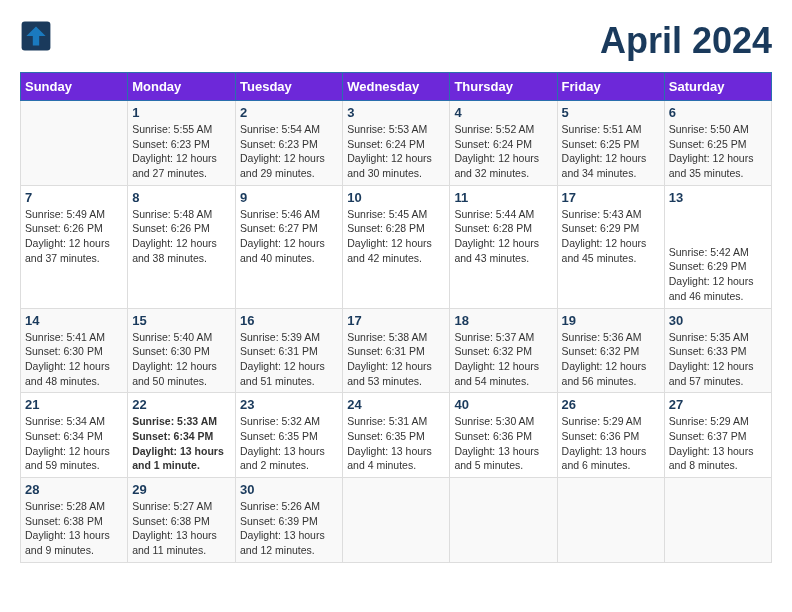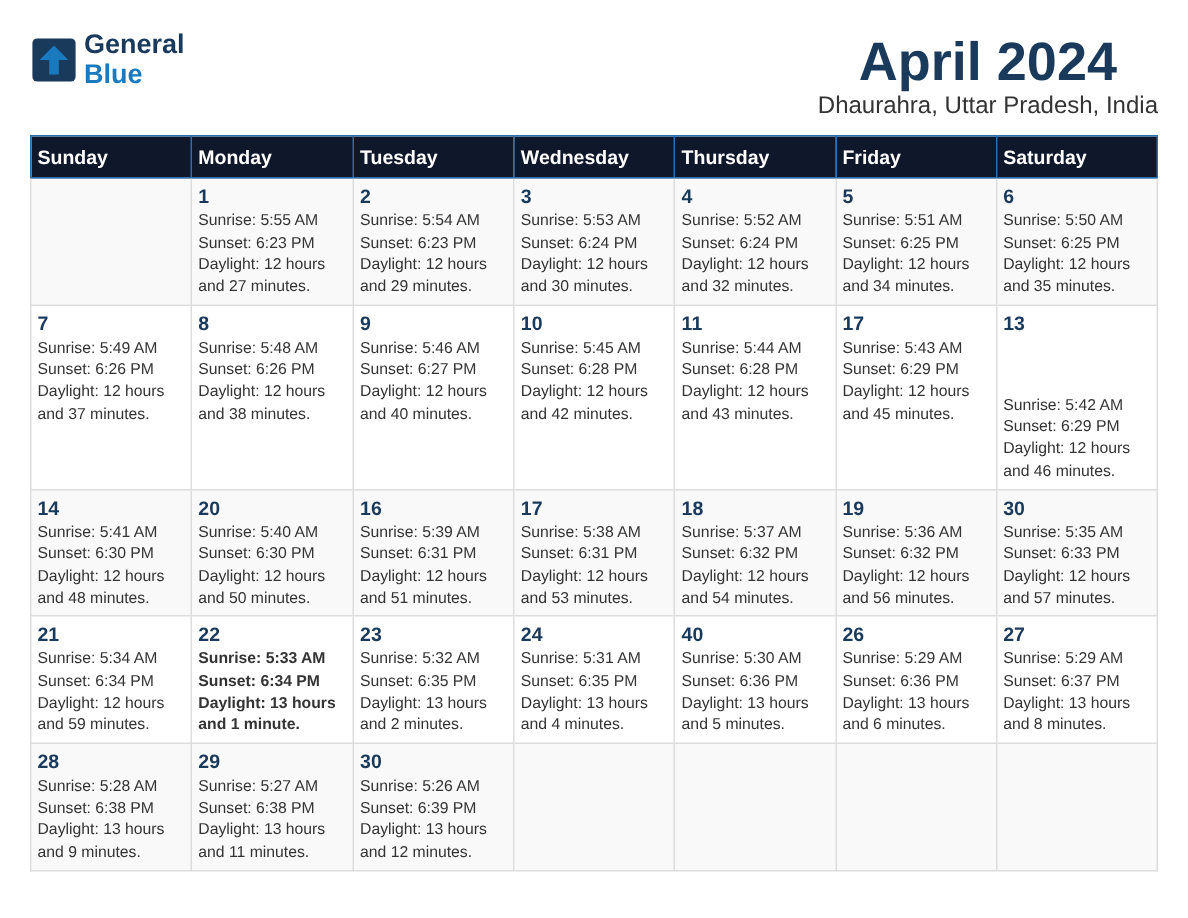--- a/index.html
+++ b/index.html
@@ -43,21 +43,21 @@
     .subtitle {
       font-size: 16px;
       color: #333;
     }
     table {
       width: 100%;
       border-collapse: collapse;
       font-size: 11px;
     }
     thead tr {
-      background-color: #0f172a;
+      background-color: #6d28d9;
       color: #fff;
     }
     thead th {
       padding: 6px 4px;
       text-align: left;
       font-weight: bold;
       font-size: 13px;
       border: 1px solid #2a6fad;
     }
     tbody tr {
@@ -91,30 +91,23 @@
   </style>
 </head>
 <body>
 
 <div class="header">
   <div class="logo">
     <svg class="logo-icon" viewBox="0 0 40 40">
       <rect x="2" y="2" width="36" height="36" rx="4" fill="#1a3a5c"></rect>
       <polygon points="20,8 32,20 24,20 24,32 16,32 16,20 8,20" fill="#1a7abf"></polygon>
     </svg>
-    <div>
-      <div class="logo-text">
-        <span>General</span><br>
-        <span class="logo-blue">Blue</span>
-      </div>
-    </div>
   </div>
   <div class="title-area">
     <div class="main-title">April 2024</div>
-    <div class="subtitle">Dhaurahra, Uttar Pradesh, India</div>
   </div>
 </div>
 
 <table>
   <thead>
     <tr>
     <th>Sunday</th>
         <th>Monday</th>
         <th>Tuesday</th>
         <th>Wednesday</th>
@@ -222,21 +215,21 @@
       </tr>
       <tr>
         <td>
           <span class="day-num">14</span>
           <div class="day-info" style="white-space: pre-line;">Sunrise: 5:41 AM
 Sunset: 6:30 PM
 Daylight: 12 hours
 and 48 minutes.</div>
         </td>
         <td>
-          <span class="day-num">20</span>
+          <span class="day-num">15</span>
           <div class="day-info" style="white-space: pre-line;">Sunrise: 5:40 AM
 Sunset: 6:30 PM
 Daylight: 12 hours
 and 50 minutes.</div>
         </td>
         <td>
           <span class="day-num">16</span>
           <div class="day-info" style="white-space: pre-line;">Sunrise: 5:39 AM
 Sunset: 6:31 PM
 Daylight: 12 hours

